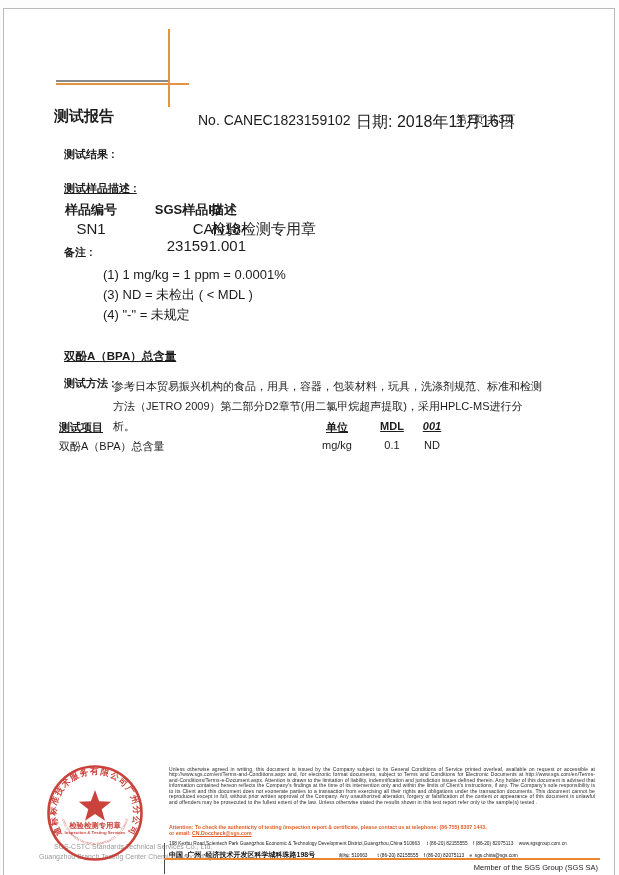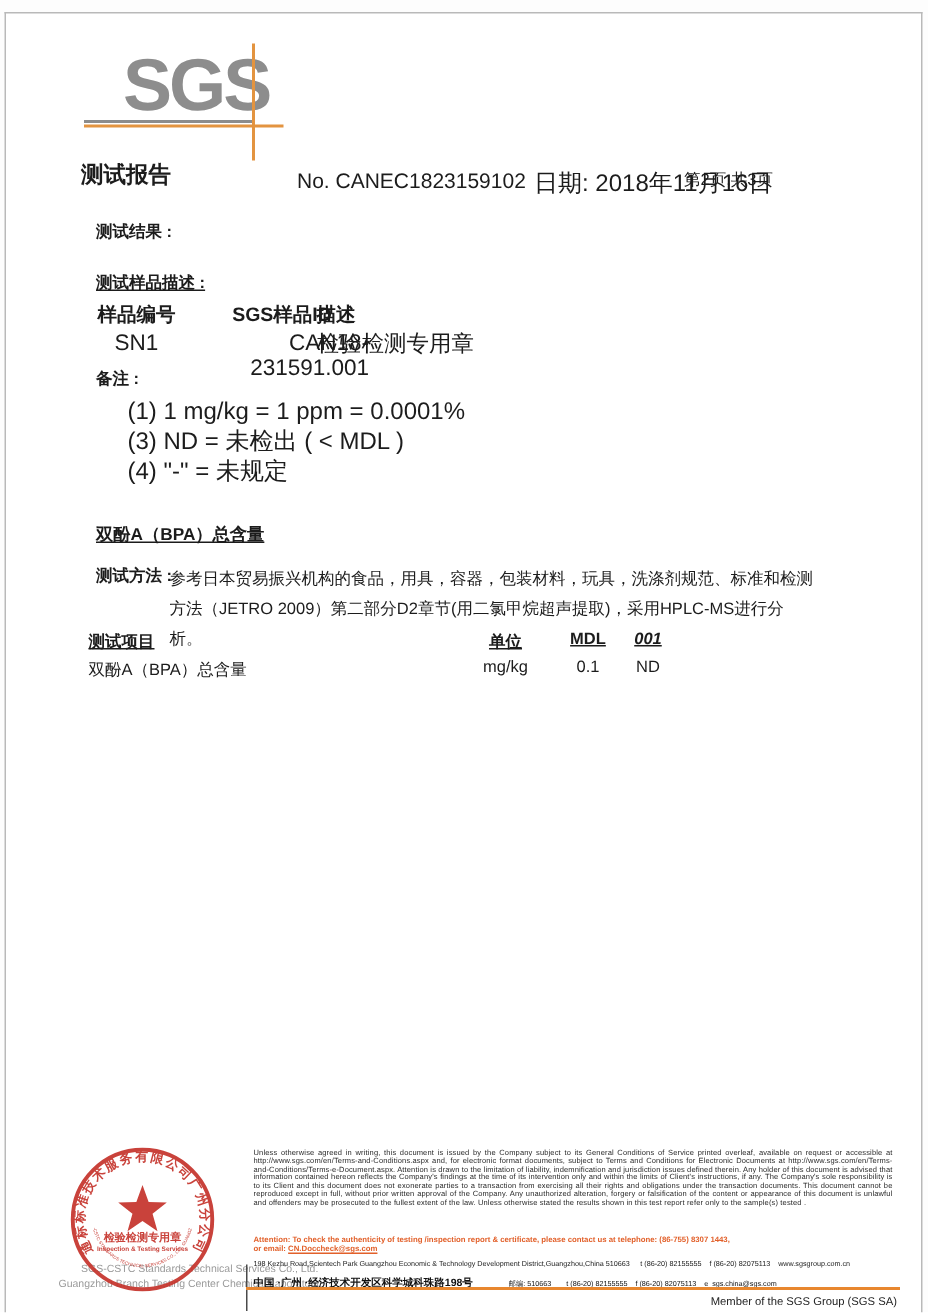--- a/index.html
+++ b/index.html
@@ -30,21 +30,21 @@
 
   
   .st-h{top:192px;font-size:13px;font-weight:bold;}
   .st-r{top:211px;font-size:15px;}
   .st-c1{left:56px;width:62px;text-align:center;}
   .st-c2{left:126px;width:116px;text-align:center;}
   .st-c3{left:207px;width:150px;text-align:left;}
   .st-c2r{left:126px;width:116px;text-align:right;}
 
   .remarks-lbl{left:60px;top:236px;}
-  .remarks{left:81px;top:256px;font-size:16px;line-height:20px;}
+  .remarks{left:99px;top:256px;font-size:13px;line-height:20px;}
 
   .bpa-title{left:60px;top:340px;font-size:11.5px;font-weight:bold;text-decoration:underline;}
   .method-lbl{left:60px;top:367px;}
   .method-txt{left:109px;top:367px;width:430px;font-size:11px;line-height:20px;}
 
   
   .rt-h{top:411px;font-size:11px;font-weight:bold;}
   .rt-r{top:430px;font-size:11px;}
   .rt-c1{left:55px;width:255px;text-align:left;}
   .rt-c2{left:307px;width:52px;text-align:center;}
@@ -70,21 +70,20 @@
   .company-2{left:35px;top:843px;}
 
   .stamp{left:41px;top:754px;width:100px;height:100px;opacity:.92;}
 </style>
 </head>
 <body>
 
 <div class="canvas">
   <div class="page">
 
-    <div class="abs sgs-logo">SGS</div>
     <div class="abs logo-underline"></div>
     <div class="abs logo-hline"></div>
     <div class="abs logo-vline"></div>
 
     <div class="abs doc-title">测试报告</div>
     <div class="abs report-no">No. CANEC1823159102</div>
     <div class="abs report-date">日期: 2018年11月16日</div>
     <div class="abs page-info">第2页,共3页</div>
 
     <div class="abs lbl test-results">测试结果 :</div>

